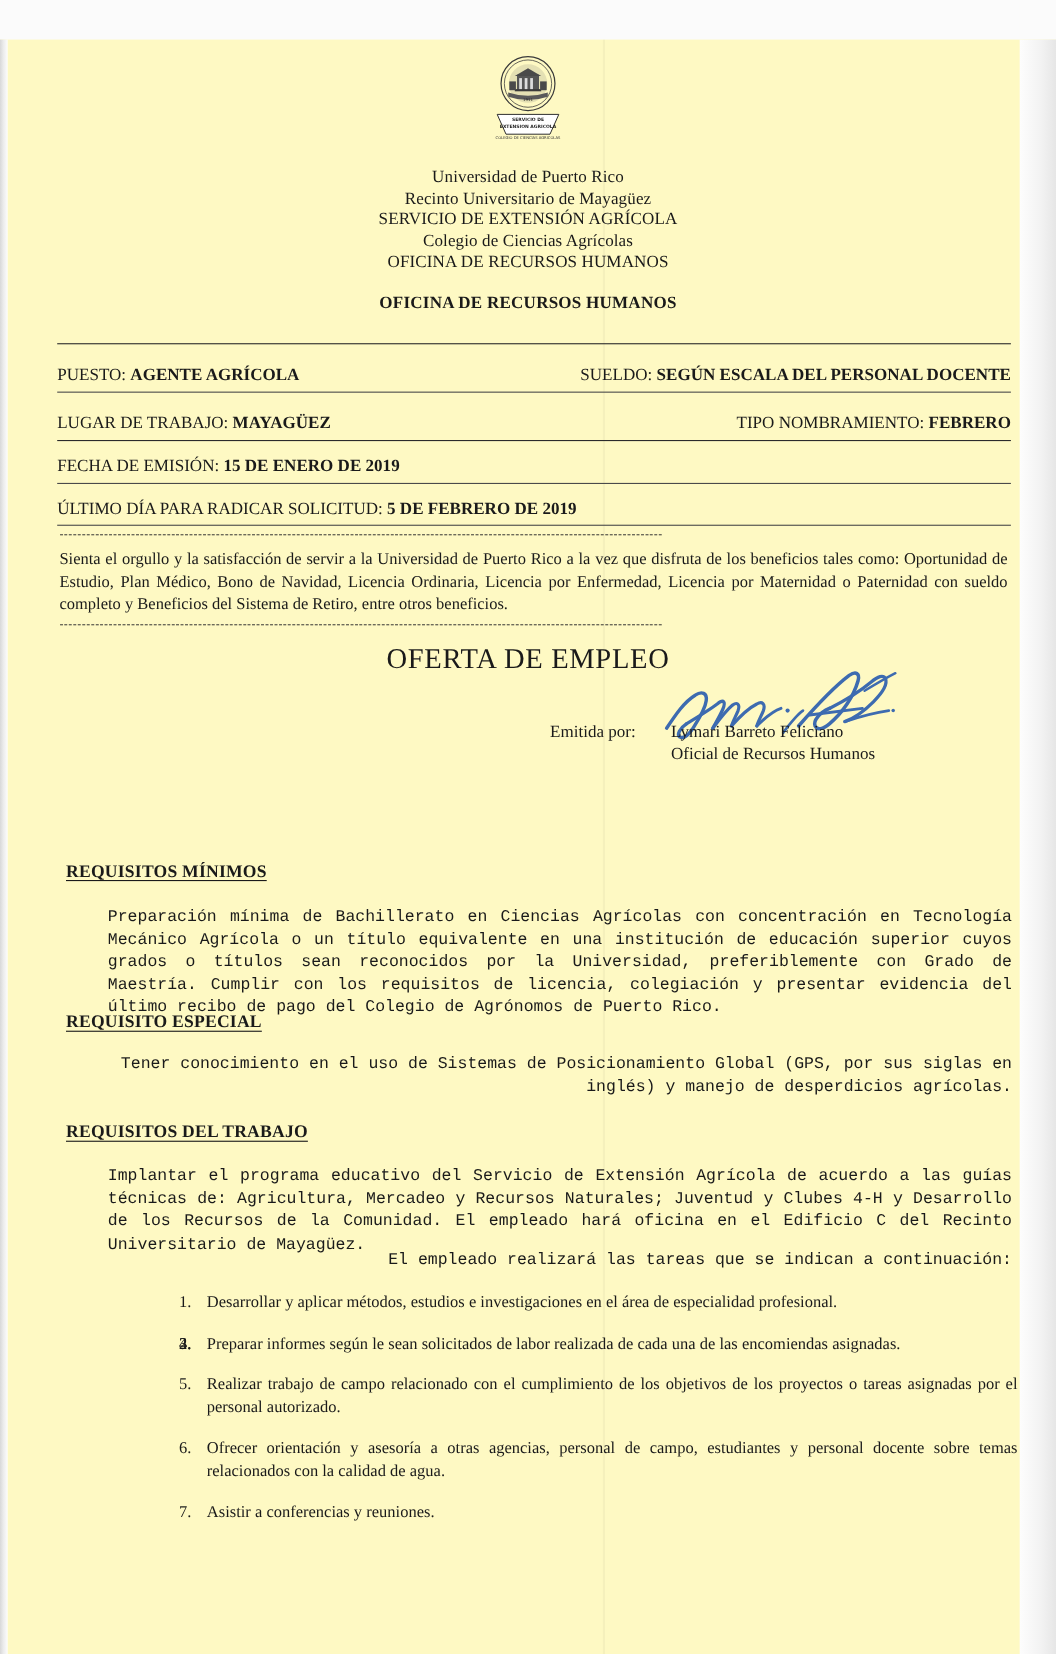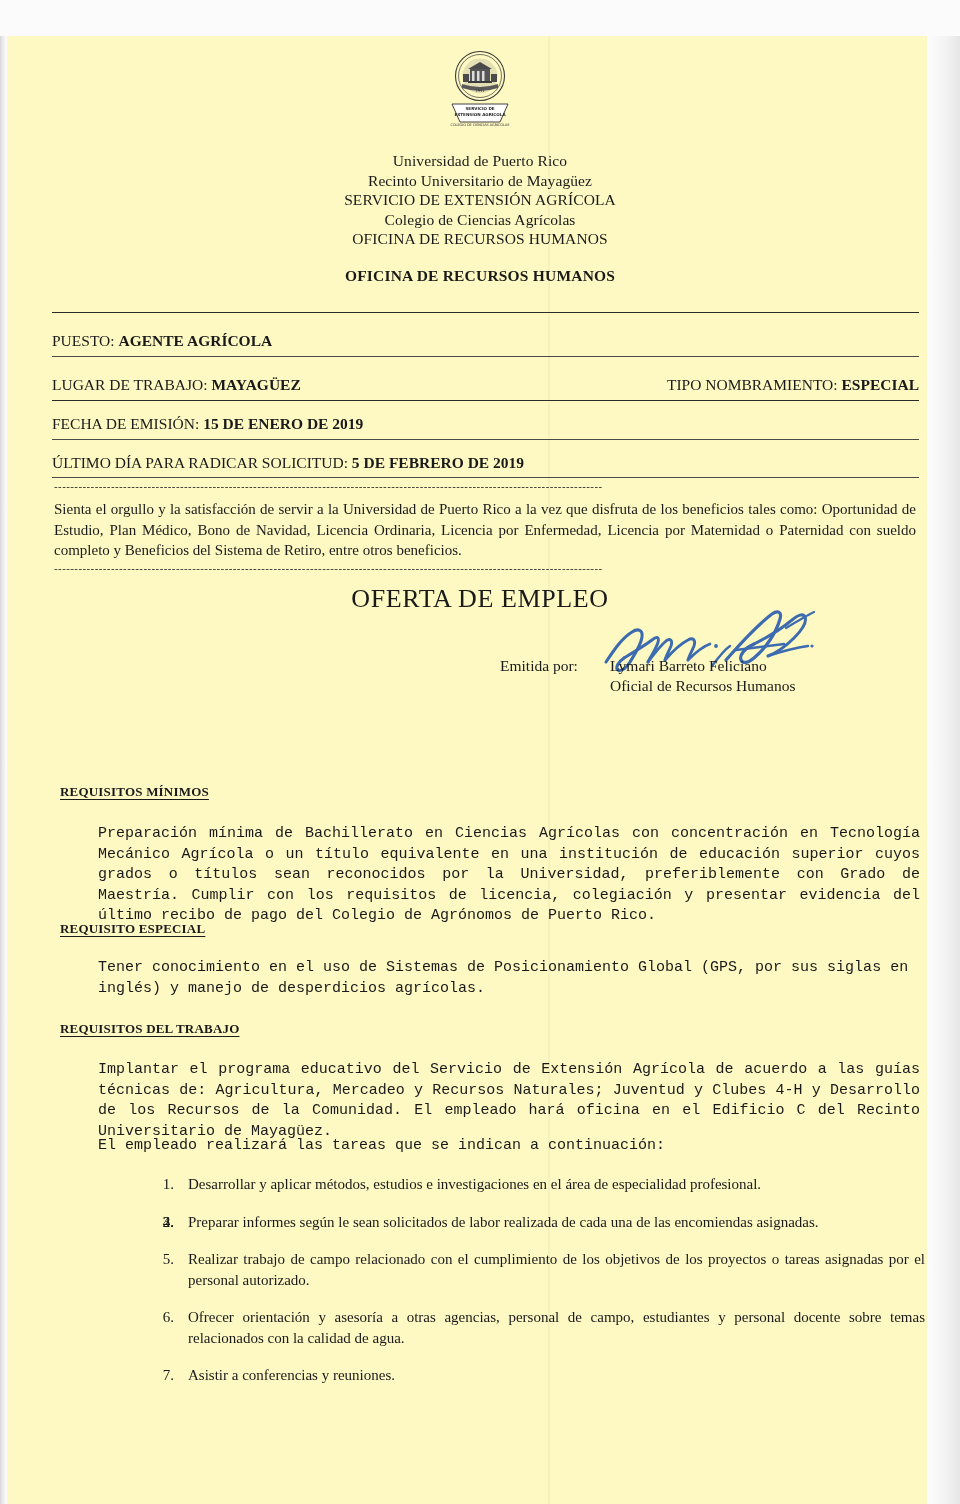--- a/index.html
+++ b/index.html
@@ -167,35 +167,35 @@
     font-size: 16px;
     line-height: 23px;
     letter-spacing: 0.1px;
   }
 
   
   .section-head {
     position: absolute;
     left: 60px;
     font-weight: bold;
-    font-size: 13px;
+    font-size: 16px;
     text-decoration: underline;
     text-underline-offset: 3px;
     letter-spacing: 0.2px;
   }
   .body-para {
     position: absolute;
     left: 98px;
     width: 822px;
     font-size: 15px;
     line-height: 20.5px;
     text-align: justify;
     font-family: Liberation Mono, monospace;
   }
-  .body-para.nojust { text-align: left; }
+  .body-para.nojust { text-align: right; }
 
   
   .task-list {
     position: absolute;
     left: 150px; top: 1138px;
     width: 775px;
   }
   .task-item {
     position: relative;
     padding-left: 38px;
@@ -253,26 +253,27 @@
       <span class="ln">Colegio de Ciencias Agrícolas</span>
       <span class="ln">OFICINA DE RECURSOS HUMANOS</span>
     </div>
 
     <div class="office-title">OFICINA DE RECURSOS HUMANOS</div>
 
     <div class="rule" style="top:276px;"></div>
 
     <div class="detail-row" style="top:296px;">
       <span class="left"><span class="lbl">PUESTO: </span><span class="val">AGENTE AGRÍCOLA</span></span>
+      <span class="right"><span class="lbl">SUELDO: </span><span class="val">SEGÚN ESCALA DEL PERSONAL DOCENTE</span></span>
     </div>
     <div class="rule thin" style="top:320px;"></div>
 
     <div class="detail-row" style="top:340px;">
       <span class="left"><span class="lbl">LUGAR DE TRABAJO: </span><span class="val">MAYAGÜEZ</span></span>
-      <span class="right"><span class="lbl">TIPO NOMBRAMIENTO: </span><span class="val">ESPECIAL</span></span>
+      <span class="right"><span class="lbl">TIPO NOMBRAMIENTO: </span><span class="val">FEBRERO</span></span>
     </div>
     <div class="rule" style="top:364px;"></div>
 
     <div class="detail-row" style="top:379px;">
       <span class="left"><span class="lbl">FECHA DE EMISIÓN: </span><span class="val">15 DE ENERO DE 2019</span></span>
     </div>
     <div class="rule thin" style="top:403px;"></div>
 
     <div class="detail-row" style="top:418px;">
       <span class="left"><span class="lbl">ÚLTIMO DÍA PARA RADICAR SOLICITUD: </span><span class="val">5 DE FEBRERO DE 2019</span></span>

